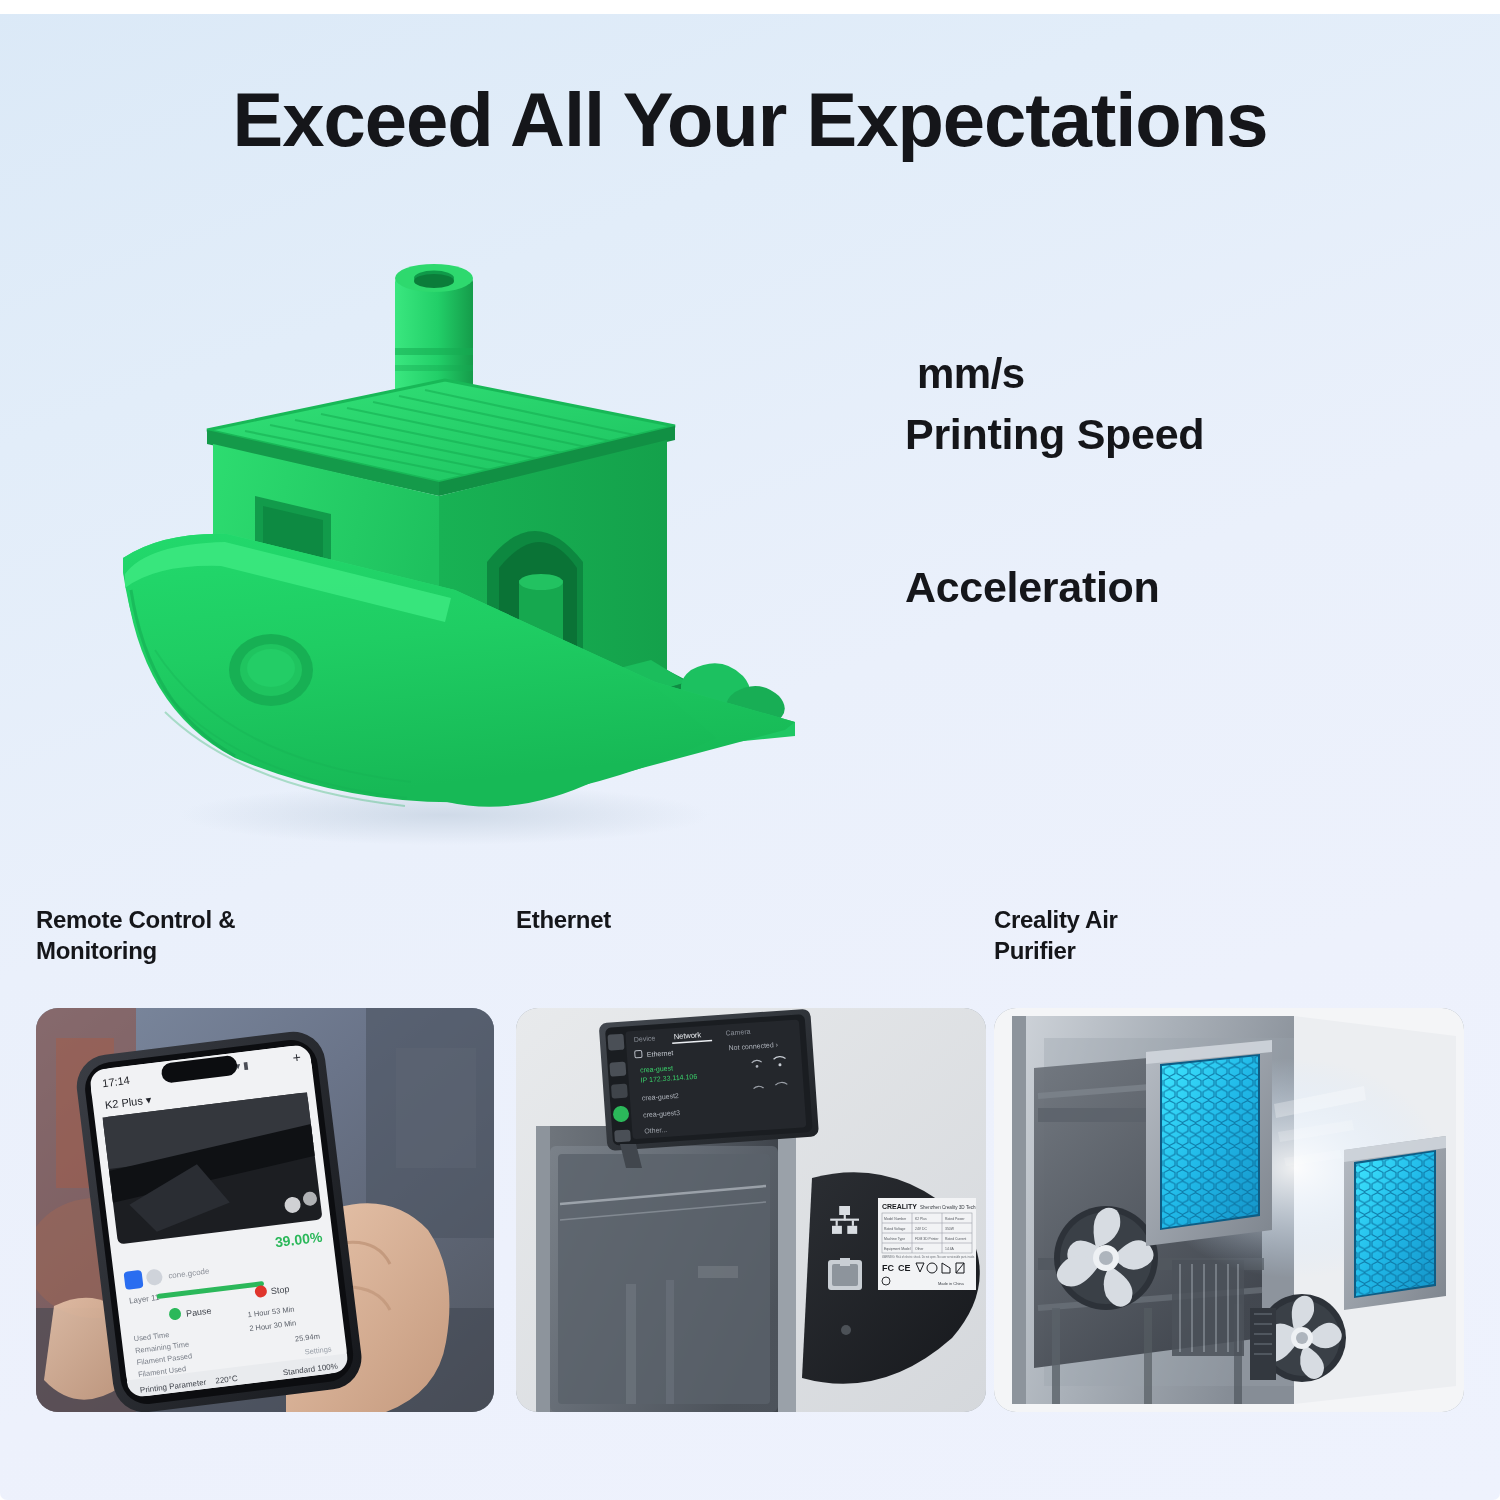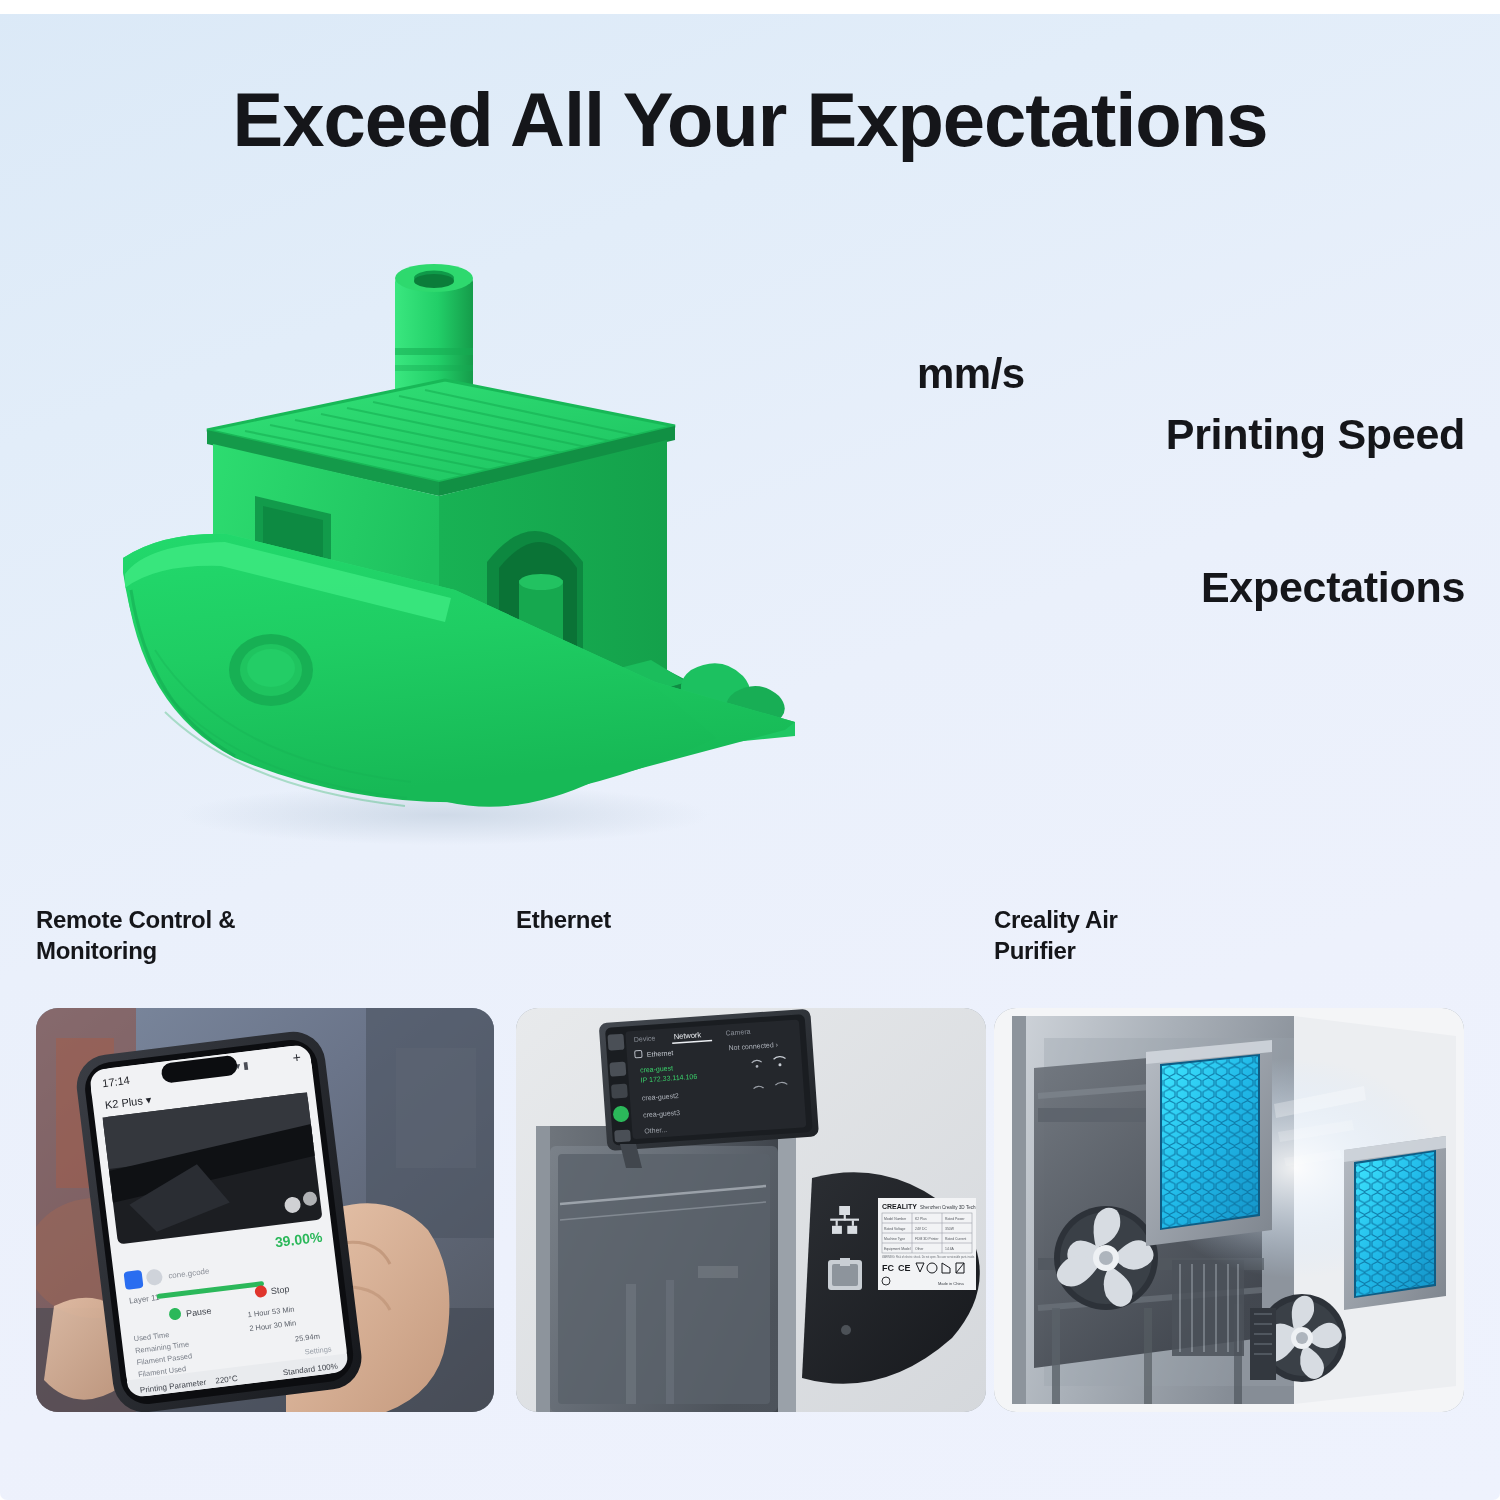--- a/index.html
+++ b/index.html
@@ -42,21 +42,21 @@
     font-size:98px; font-weight:bold; color:#22b73b;
     letter-spacing:-2px; line-height:1;
   }
   .spec-unit{
     font-size:42px; font-weight:bold; color:#15161a;
     margin-left:12px; letter-spacing:-0.5px;
   }
   .spec-unit sup{ font-size:26px; vertical-align:super; }
   .spec-label{
     font-size:43px; font-weight:bold; color:#15161a;
-    margin-top:12px; letter-spacing:-0.3px;text-align:right;
+    margin-top:12px; letter-spacing:-0.3px;
   }
 
   
   .features{ position:absolute; top:905px; left:0; width:1500px; height:595px; }
   .feature{ position:absolute; top:0; width:460px; }
   .f1{ left:36px; }
   .f2{ left:516px; }
   .f3{ left:994px; }
   .f-title{
     font-size:24px; font-weight:bold; color:#15161a;
@@ -232,21 +232,21 @@
     <div class="specs">
 
       <div class="spec">
         <div class="spec-line">
           <span class="spec-unit"><span>mm/s</span></span>
         </div>
         <div class="spec-label">Printing Speed</div>
       </div>
 
       <div class="spec">
-        <div class="spec-label">Expectations</div>
+        <div class="spec-label">Acceleration</div>
       </div>
 
     </div>
   </div>
 
   <div class="features">
 
     <div class="feature f1">
       <div class="f-title">
         <div>Remote Control &amp;</div>

